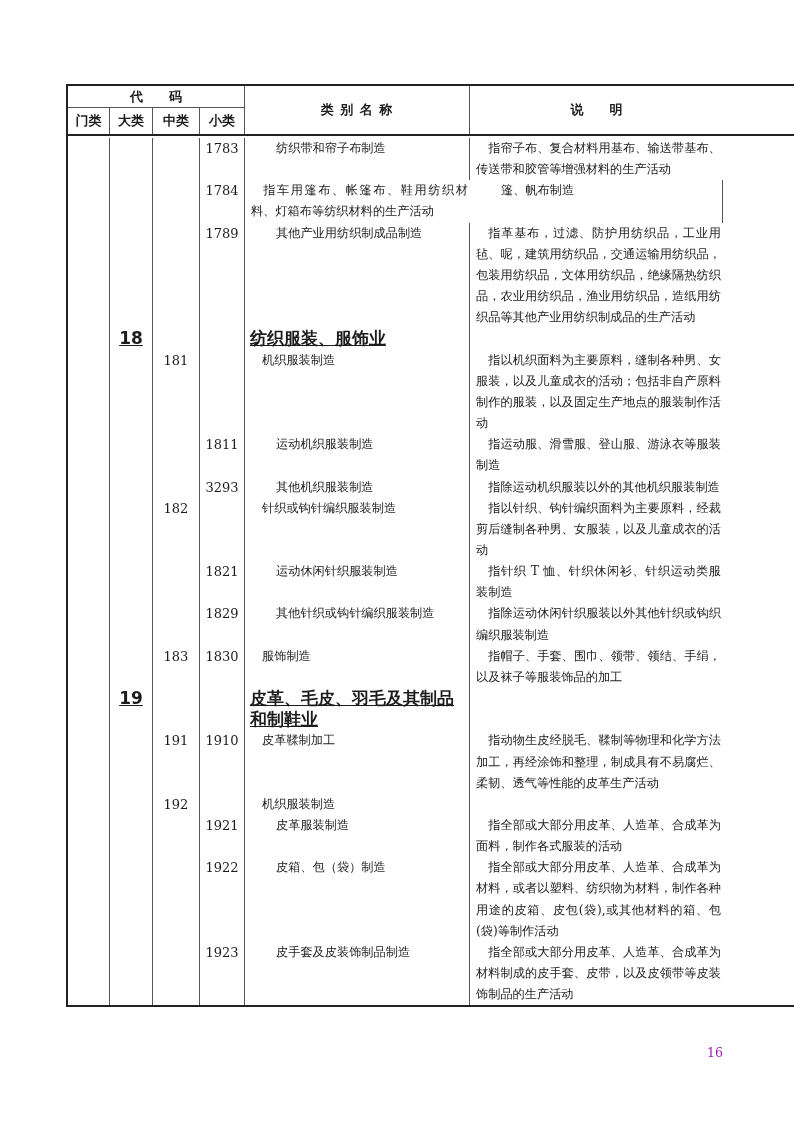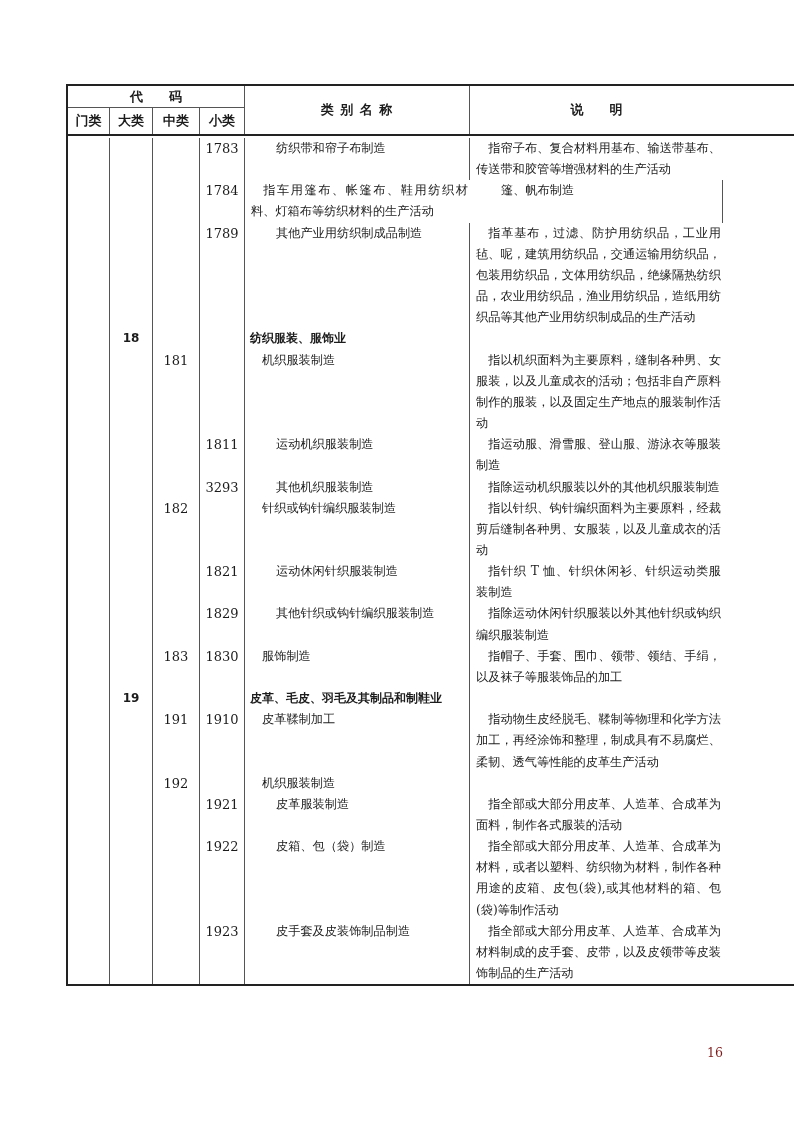--- a/index.html
+++ b/index.html
@@ -65,25 +65,26 @@
   .cell-name.lv-xiaolei{padding-left:31px;}
   .cell-desc{
     padding:0 2px 0 6px;
     text-align:justify;
     text-indent:1em;
     word-break:break-all;
   }
   .bold{
     font-weight:bold;
     font-family:"DejaVu Sans","Liberation Sans",sans-serif;
-    font-size:12px;
+    font-size:17px;
+    text-decoration:underline;
   }
   .page-number{
     position:absolute;left:700px;top:1045px;width:30px;
-    font-size:12.5px;text-align:center;color:#7f1d1d;
+    font-size:12.5px;text-align:center;color:#a21caf;
     font-family:"DejaVu Serif","Liberation Serif",serif;
   }
 </style>
 </head>
 <body>
 
 <div class="page">
 
   <div class="doc-table">
 

